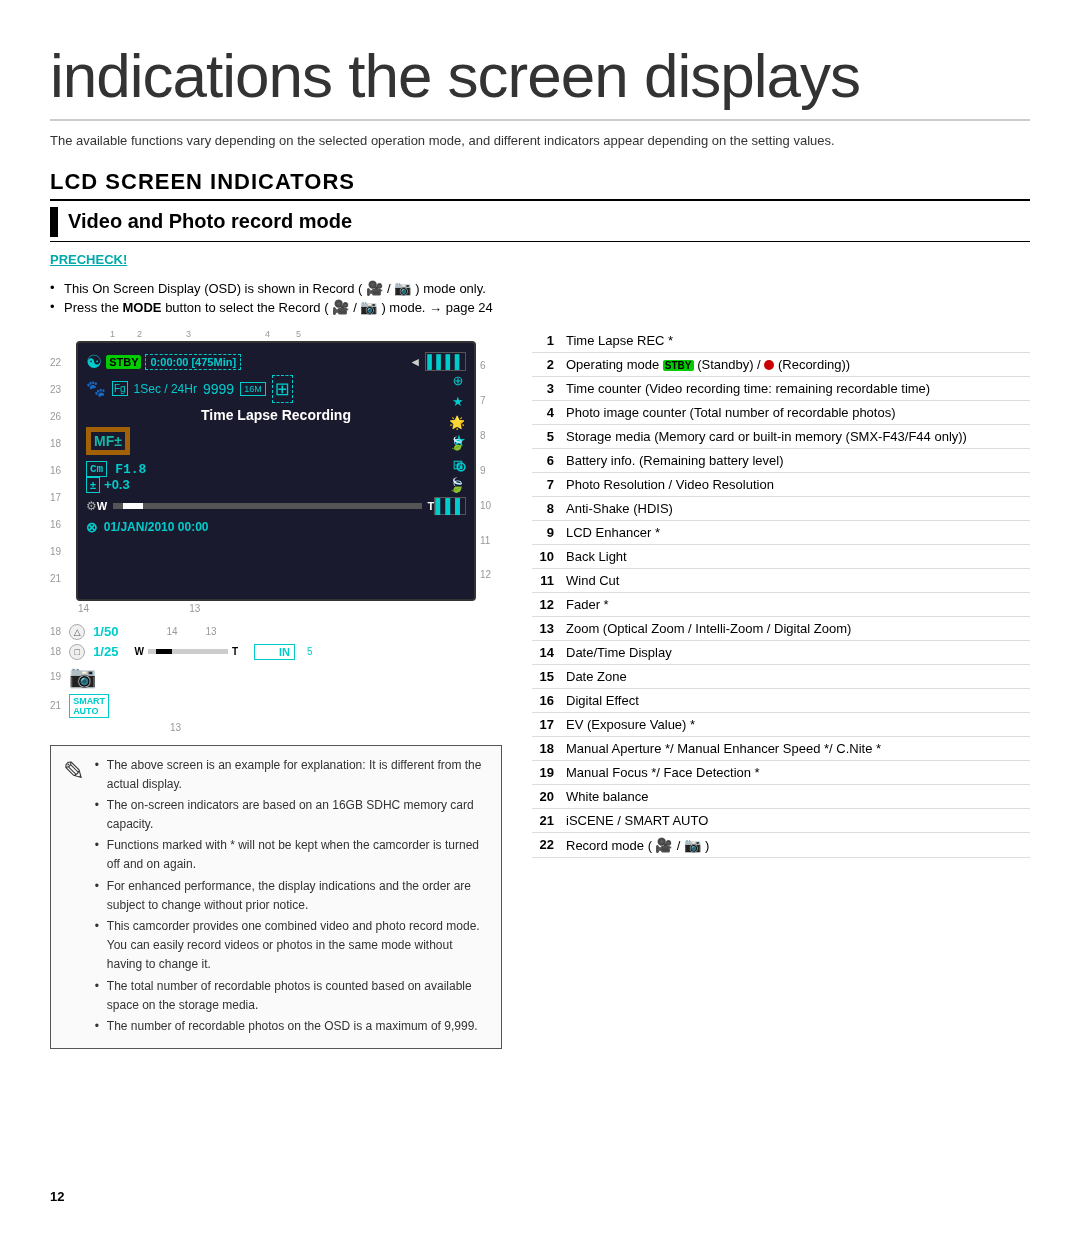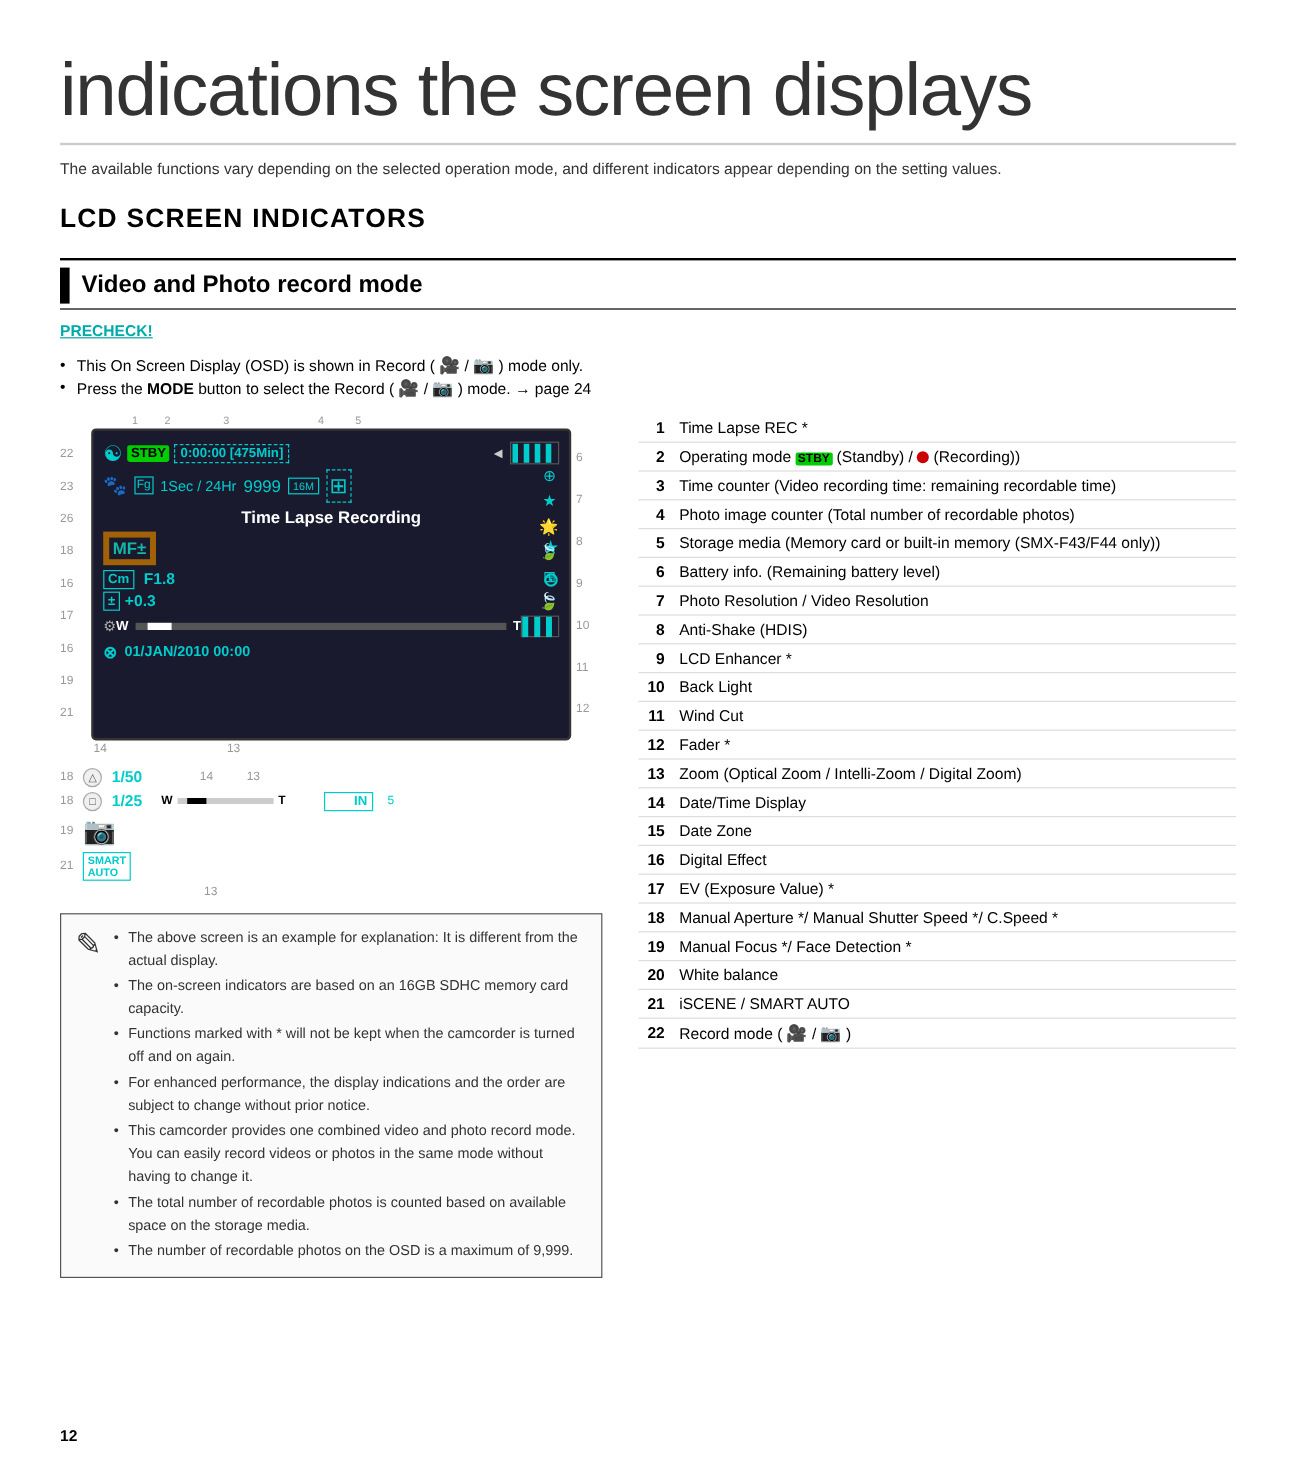--- a/index.html
+++ b/index.html
@@ -25,21 +25,21 @@
     .page-subtitle {
       font-size: 13px;
       color: #333;
       line-height: 1.5;
       margin-bottom: 18px;
     }
     .section-title {
       font-size: 22px;
       font-weight: 900;
       border-bottom: 2px solid #000;
-      padding-bottom: 20px;
+      padding-bottom: 4px;
       margin-bottom: 6px;
       letter-spacing: 1px;
     }
     .subsection-bar {
       display: flex;
       align-items: center;
       border-bottom: 1px solid #000;
       margin-bottom: 10px;
       padding-bottom: 4px;
     }
@@ -167,25 +167,26 @@
       color: #fff;
       font-size: 14px;
       font-weight: bold;
       font-family: Arial, sans-serif;
       text-align: center;
       margin: 4px 0;
     }
     
     .fvalue-row {
       display: flex;
-      align-items: center;
+      align-items: flex-end;
       gap: 8px;
       color: #00cccc;
       font-size: 13px;
       font-weight: bold;
+      font-family: Liberation Mono, monospace;
     }
     
     .zoom-bar-row {
       display: flex;
       align-items: center;
       justify-content: space-between;
       margin: 4px 0;
     }
     .zoom-w { color: #fff; font-size: 11px; font-weight: bold; }
     .zoom-t { color: #fff; font-size: 11px; font-weight: bold; }
@@ -523,21 +524,21 @@
         <div class="indicator-circle">□</div>
         <span class="shutter-val">1/25</span>
 
         <div class="zoom-bar-row2" style="margin-left:8px;">
           <span class="w-label">W</span>
           <div class="zbar2">
             <div class="zbar2-ind"></div>
           </div>
           <span class="t-label">T</span>
         </div>
-        <span class="in-box" style="margin-left:24px;padding-left:24px;">IN</span>
+        <span class="in-box" style="margin-left:8px;padding-left:24px;">IN</span>
         <span style="font-size:10px; color:#00cccc; margin-left:4px;">5</span>
       </div>
 
       <div class="below-row">
         <span style="font-size:10px; color:#999;">19</span>
         <span style="font-size:22px; color:#00cccc;">📷</span>
       </div>
 
       <div class="below-row">
         <span style="font-size:10px; color:#999;">21</span>
@@ -629,21 +630,21 @@
           <tr>
             <td>16</td>
             <td>Digital Effect</td>
           </tr>
           <tr>
             <td>17</td>
             <td>EV (Exposure Value) *</td>
           </tr>
           <tr>
             <td>18</td>
-            <td>Manual Aperture */ Manual Shutter Speed */ C.Speed *</td>
+            <td>Manual Aperture */ Manual Enhancer Speed */ C.Nite *</td>
           </tr>
           <tr>
             <td>19</td>
             <td>Manual Focus */ Face Detection *</td>
           </tr>
           <tr>
             <td>20</td>
             <td>White balance</td>
           </tr>
           <tr>

